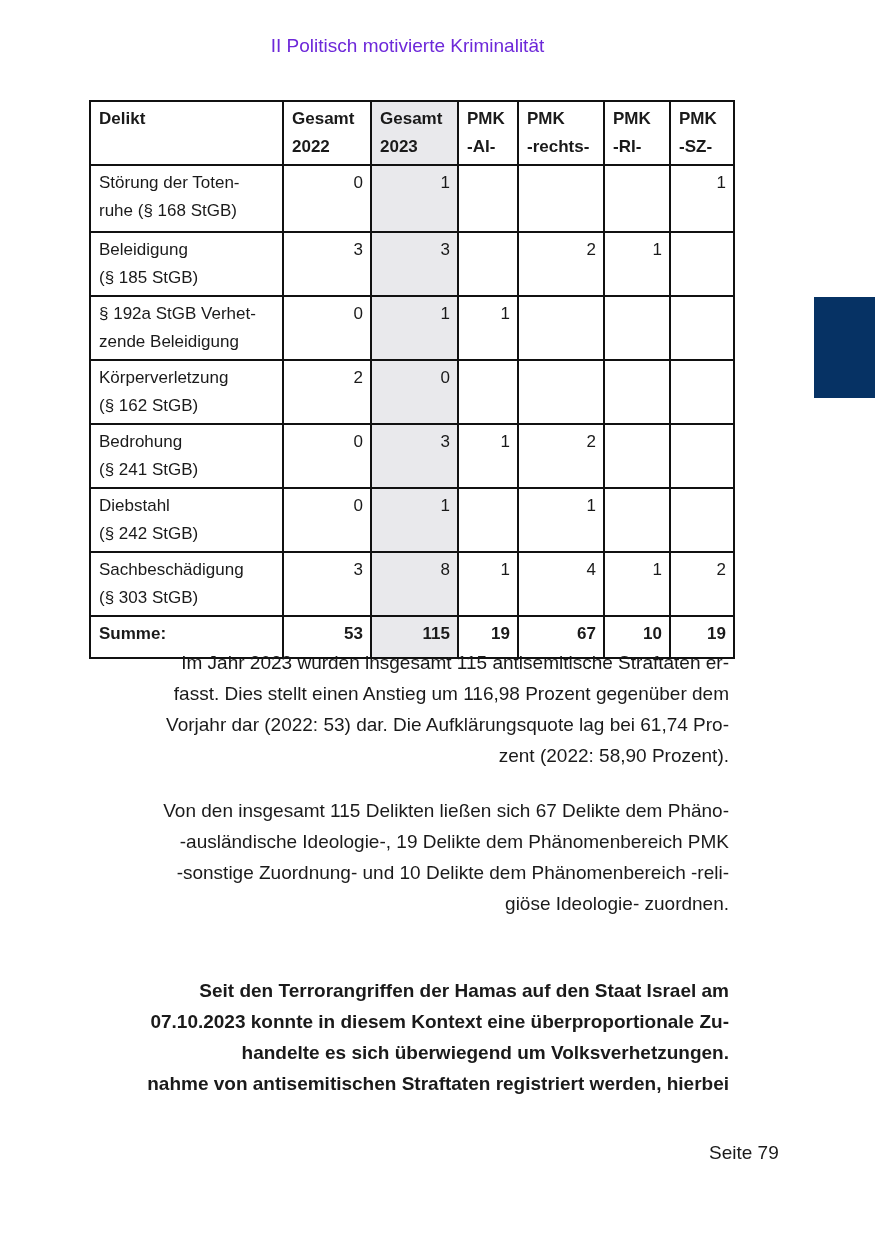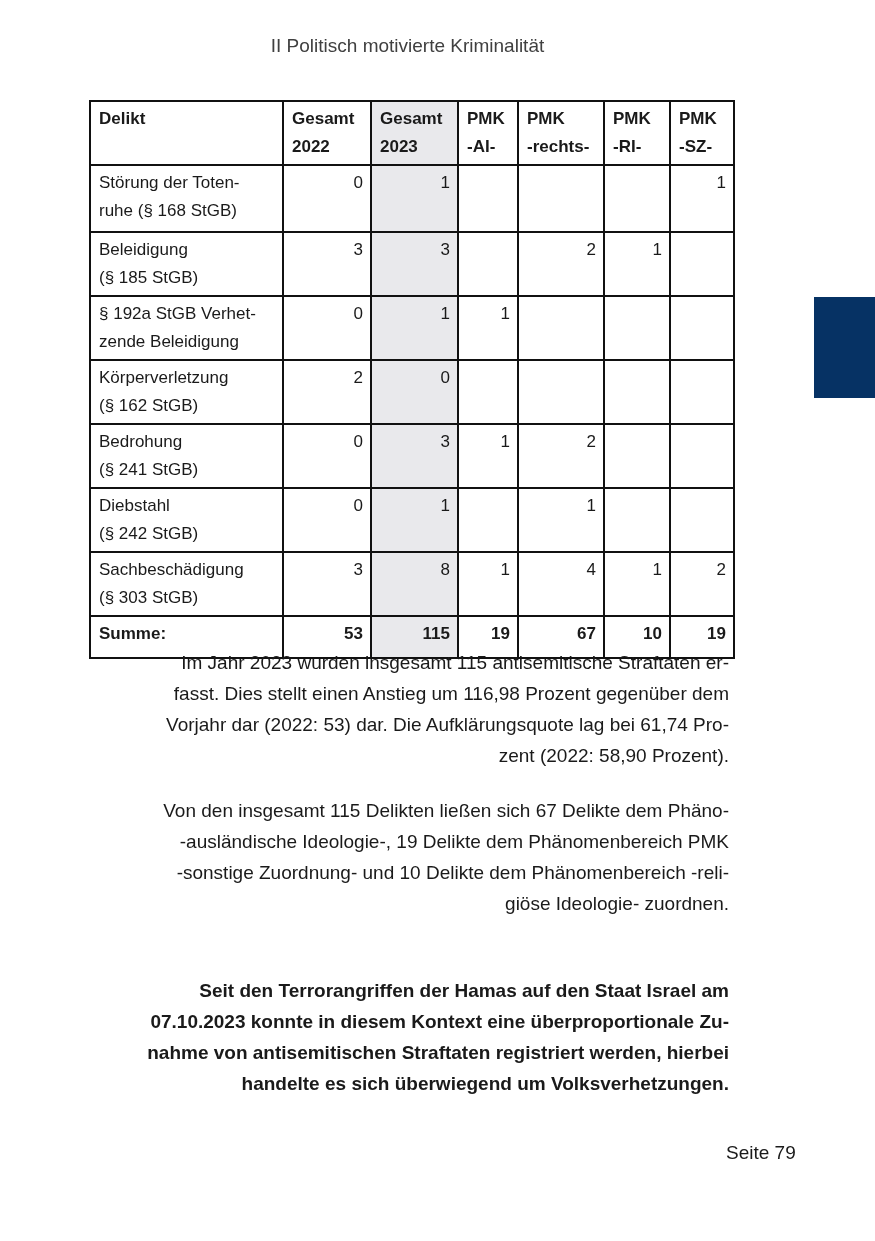--- a/index.html
+++ b/index.html
@@ -2,21 +2,21 @@
 <html><head>
   <meta charset="utf-8">
   <style>
     html, body { margin: 0; padding: 0; }
     body {
       width: 875px; height: 1241px; background: #ffffff; position: relative;
       font-family: "Liberation Sans", sans-serif; color: #1a1a1a; overflow: hidden;
     }
     .running-header {
       position: absolute; top: 35px; left: 0; width: 815px; text-align: center;
-      font-size: 19px; color: #404040;
+      font-size: 19px; color: #6d28d9;
     }
     .side-tab {
       position: absolute; left: 814px; top: 297px; width: 61px; height: 101px;
       background: #063264;
     }
     table.data {
       position: absolute; left: 89px; top: 100px;
       border-collapse: collapse; font-size: 17px; line-height: 28px;
     }
     table.data td, table.data th {
@@ -38,21 +38,21 @@
     .body-text {
       position: absolute; left: 89px; width: 640px; font-size: 19px; line-height: 31px;
       color: #1a1a1a;
       text-align: right;
     }
     .p1 { top: 647px; }
     .p2 { top: 795px; }
     .p3 { top: 975px; font-weight: bold; }
     .body-text .line { display: block; white-space: nowrap; }
     .page-number {
-      position: absolute; left: 709px; top: 1142px; font-size: 19px; color: #1a1a1a; margin-left: 17px;
+      position: absolute; left: 709px; top: 1142px; font-size: 19px; color: #1a1a1a;
     }
   </style>
 </head>
 <body>
 
 <div class="running-header">II Politisch motivierte Kriminalität</div>
 
 <div class="side-tab"></div>
 
 <table class="data">
@@ -153,17 +153,17 @@
 <div class="body-text p2">
   <span class="line">Von den insgesamt 115 Delikten ließen sich 67 Delikte dem Phäno-</span>
   <span class="line">-ausländische Ideologie-, 19 Delikte dem Phänomenbereich PMK</span>
   <span class="line">-sonstige Zuordnung- und 10 Delikte dem Phänomenbereich -reli-</span>
   <span class="line">giöse Ideologie- zuordnen.</span>
 </div>
 
 <div class="body-text p3">
   <span class="line">Seit den Terrorangriffen der Hamas auf den Staat Israel am</span>
   <span class="line">07.10.2023 konnte in diesem Kontext eine überproportionale Zu-</span>
+  <span class="line">handelte es sich überwiegend um Volksverhetzungen.</span>
   <span class="line">nahme von antisemitischen Straftaten registriert werden, hierbei</span>
-  <span class="line">handelte es sich überwiegend um Volksverhetzungen.</span>
 </div>
 
 <div class="page-number">Seite 79</div>
 
 </body></html>

